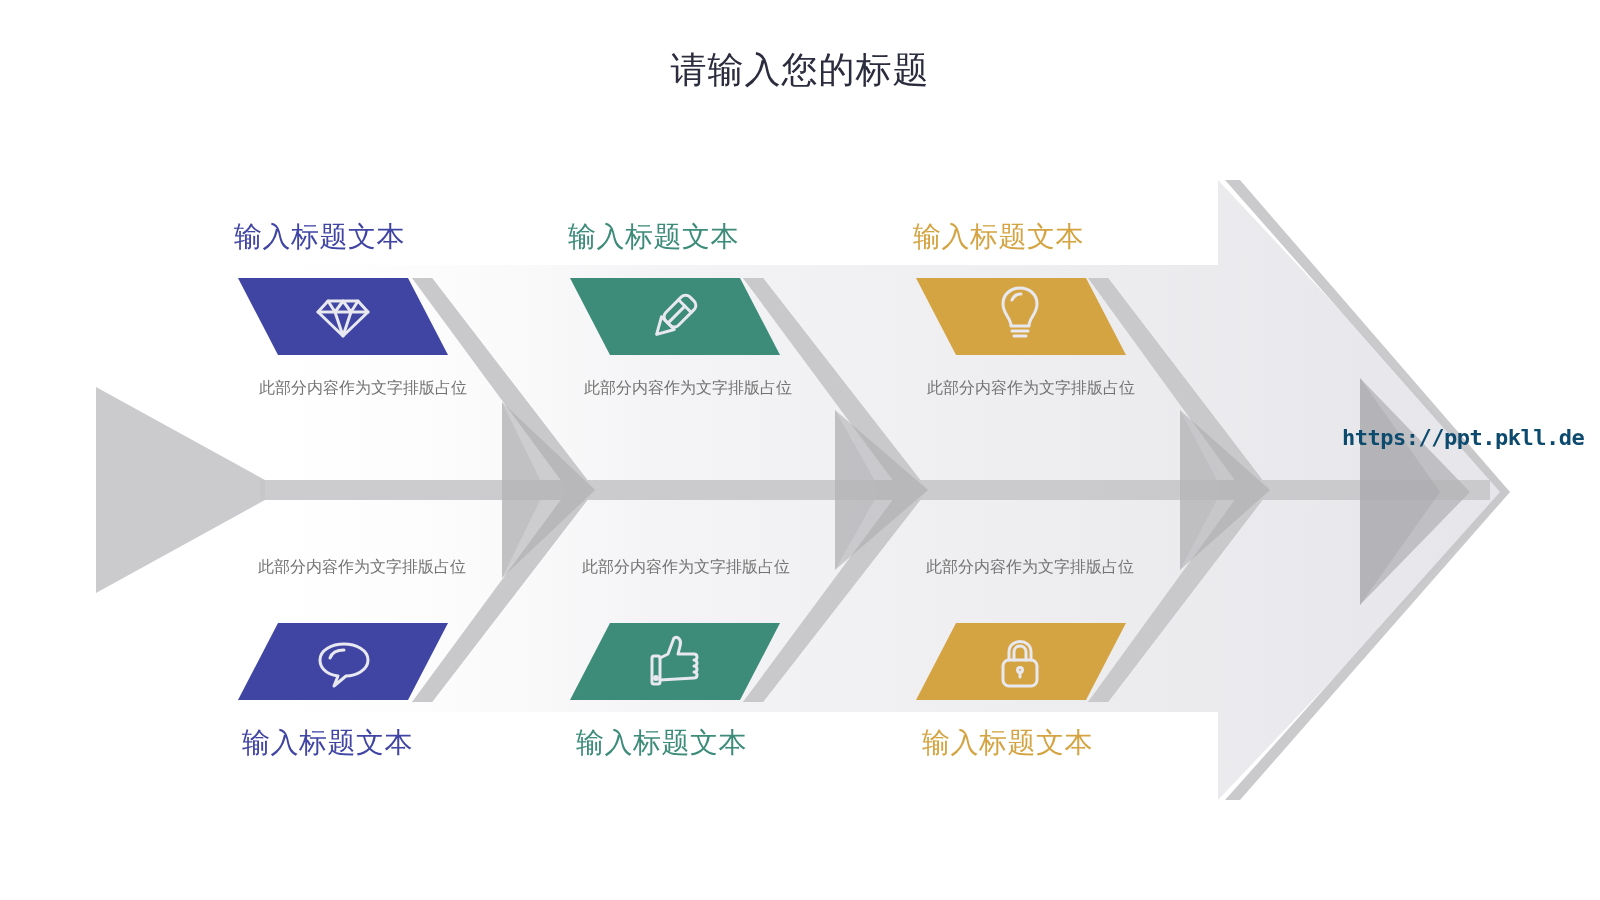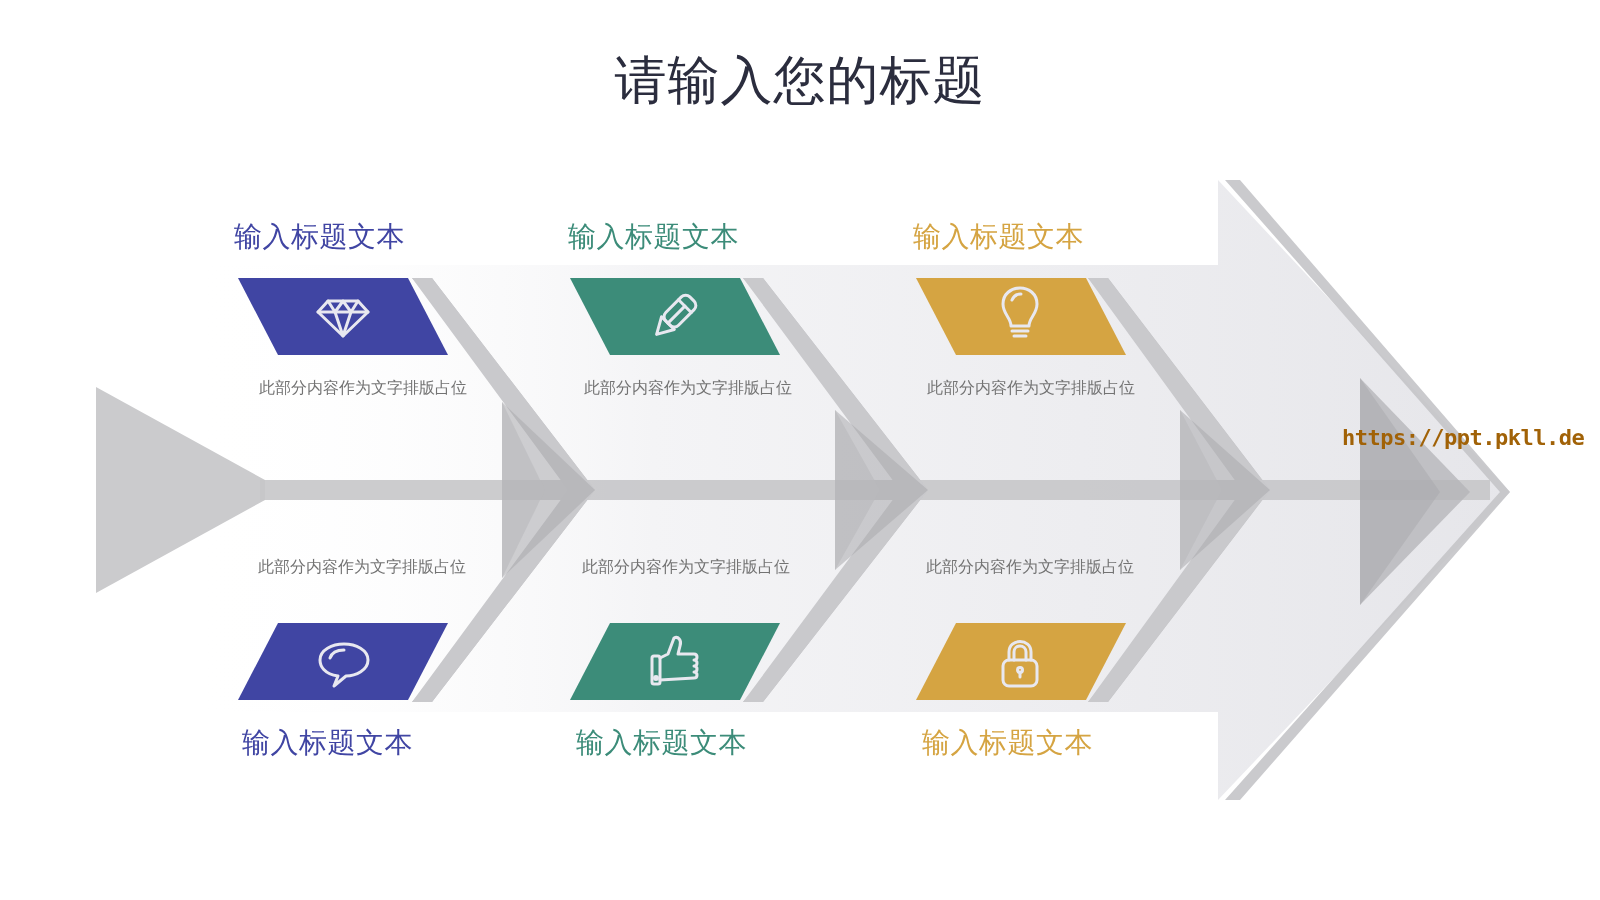--- a/index.html
+++ b/index.html
@@ -1,23 +1,23 @@
 <!DOCTYPE html>
 <html><head>
 <meta charset="utf-8">
 <style>
   html, body { margin:0; padding:0; }
   body { width:1600px; height:900px; background:#ffffff; position:relative; overflow:hidden;
          font-family: "DejaVu Sans", "Liberation Sans", sans-serif; }
   .canvas { position:absolute; left:0; top:0; width:1600px; height:900px; }
   .title { position:absolute; left:0; width:1600px; top:46px; text-align:center;
-           font-size:52px; color:#2b2d3e; letter-spacing:1px; }
+           font-size:36px; color:#2b2d3e; letter-spacing:1px; }
   .label { position:absolute; font-size:28px; font-weight:normal; letter-spacing:0.5px; white-space:nowrap; }
   .desc { position:absolute; font-size:16px; color:#737373; white-space:nowrap; }
-  .watermark { position:absolute; left:1342px; top:425px; font-size:22px; color:#a16207;
+  .watermark { position:absolute; left:1342px; top:425px; font-size:22px; color:#0c4a6e;
                font-family:"DejaVu Sans Mono","Liberation Mono", monospace; font-weight:bold; letter-spacing:-0.5px; }
 </style>
 </head>
 <body>
 
 <div class="canvas">
 
   <svg width="1600" height="900" style="position:absolute;left:0;top:0;">
     <defs>
       <linearGradient id="bodyGrad" x1="0" y1="0" x2="1" y2="0">

